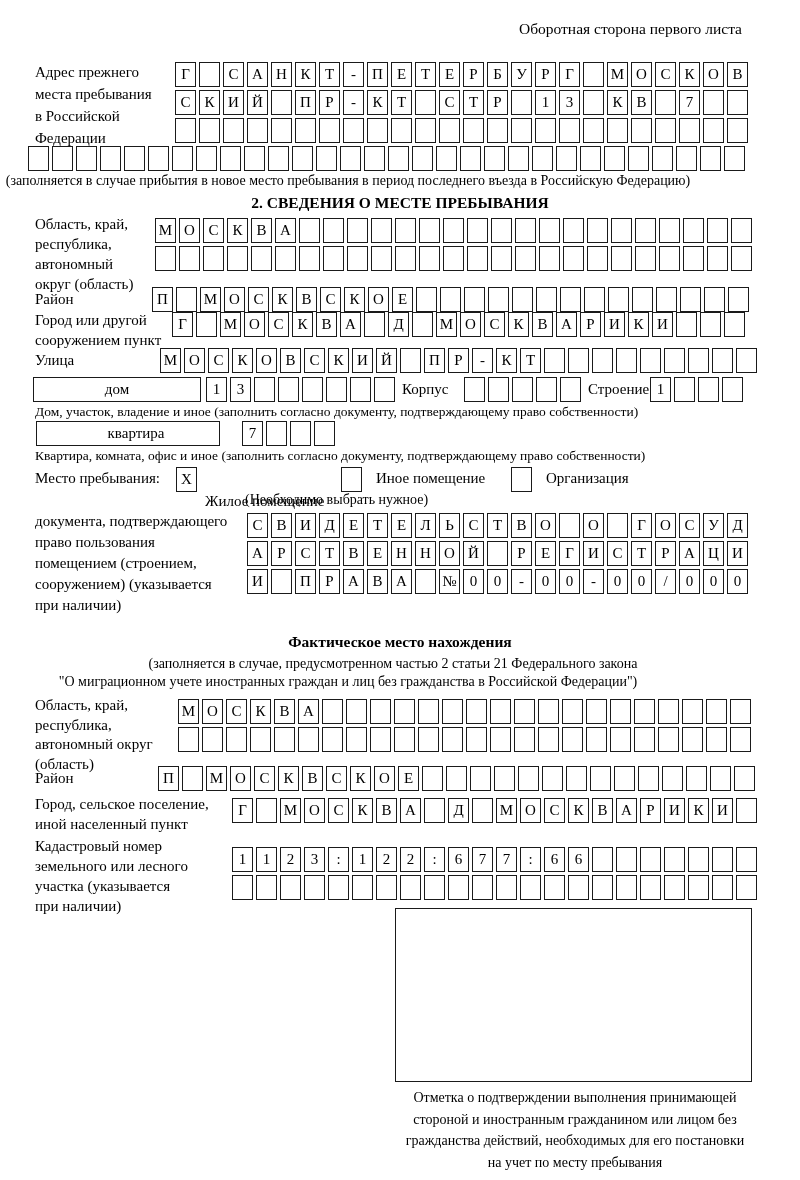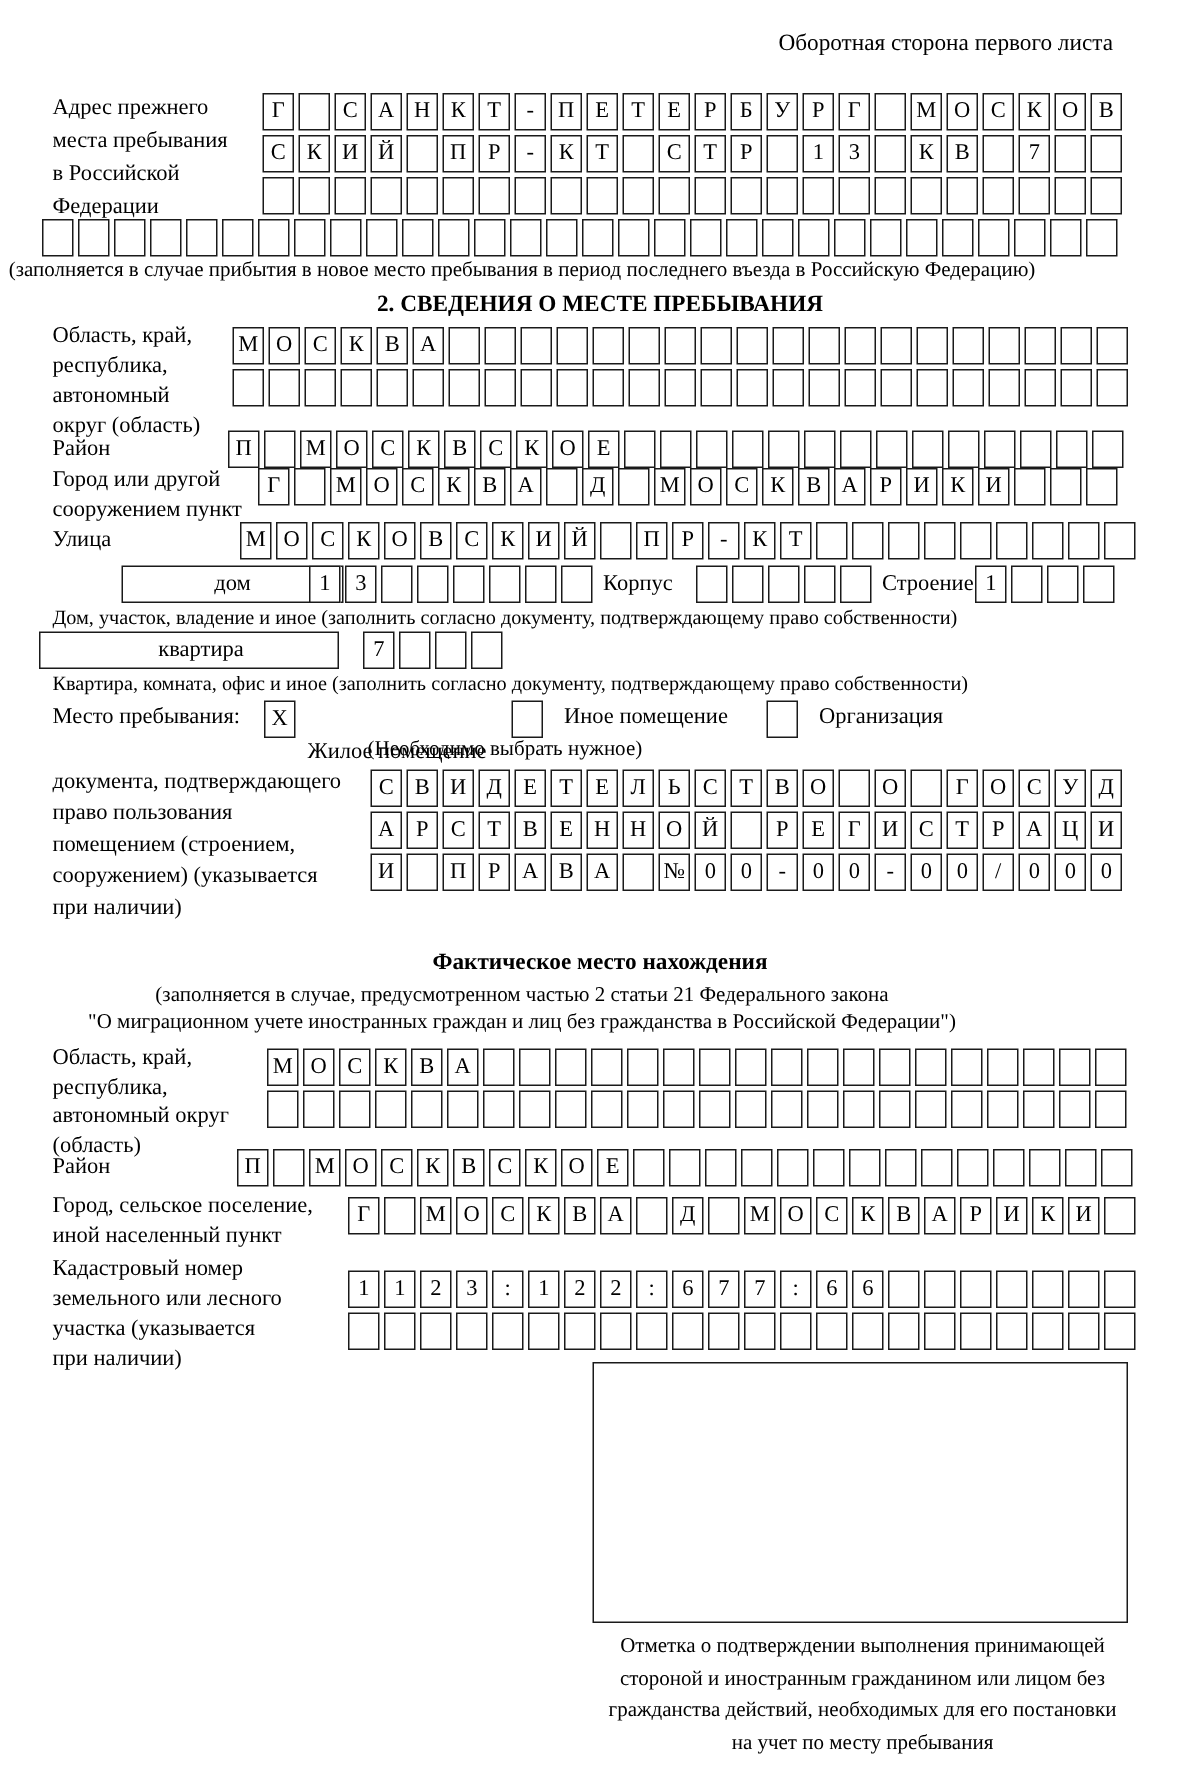--- a/index.html
+++ b/index.html
@@ -304,21 +304,21 @@
       <span class="cell"></span>
       <span class="cell"></span>
       <span class="cell"></span>
       <span class="cell"></span>
       <span class="cell"></span>
       <span class="cell"></span>
       <span class="cell"></span>
       <span class="cell"></span>
     </div>
 
-  <div class="wide-box" style="left:33px; top:377px; width:148px;margin-left:48px;">дом</div>
+  <div class="wide-box" style="left:33px; top:377px; width:168px;">дом</div>
   <div class="row" style="left:206px; top:377px;">
       <span class="cell">1</span>
       <span class="cell">3</span>
       <span class="cell"></span>
       <span class="cell"></span>
       <span class="cell"></span>
       <span class="cell"></span>
       <span class="cell"></span>
       <span class="cell"></span>
     </div>
@@ -332,21 +332,21 @@
     </div>
   <div class="label" style="left:588px; top:378px;">Строение</div>
   <div class="row" style="left:650px; top:377px;">
       <span class="cell">1</span>
       <span class="cell"></span>
       <span class="cell"></span>
       <span class="cell"></span>
     </div>
   <div class="cap" style="left:35px; top:404px;">Дом, участок, владение и иное (заполнить согласно документу, подтверждающему право собственности)</div>
 
-  <div class="wide-box" style="left:26px; top:421px; width:200px;padding-left:16px;">квартира</div>
+  <div class="wide-box" style="left:36px; top:421px; width:184px;padding-left:16px;">квартира</div>
   <div class="row" style="left:242px; top:421px;">
       <span class="cell">7</span>
       <span class="cell"></span>
       <span class="cell"></span>
       <span class="cell"></span>
     </div>
   <div class="cap" style="left:35px; top:448px;">Квартира, комната, офис и иное (заполнить согласно документу, подтверждающему право собственности)</div>
 
   <div class="label" style="left:35px; top:467px;">Место пребывания:</div>
   <div class="cell abs" style="left:176px; top:467px;">X</div>
@@ -428,21 +428,21 @@
       <span class="cell">-</span>
       <span class="cell">0</span>
       <span class="cell">0</span>
       <span class="cell">/</span>
       <span class="cell">0</span>
       <span class="cell">0</span>
       <span class="cell">0</span>
     </div>
 
   <div class="title" style="top:633px;">Фактическое место нахождения</div>
-  <div class="cap cap14 center" style="top:656px;">(заполняется в случае, предусмотренном частью 2 статьи 21 Федерального закона</div>
+  <div class="cap cap14 center" style="top:656px;padding-left:45px;">(заполняется в случае, предусмотренном частью 2 статьи 21 Федерального закона</div>
   <div class="cap cap14 center" style="top:674px;">"О миграционном учете иностранных граждан и лиц без гражданства в Российской Федерации")</div>
 
   <div class="label lh19" style="left:35px; top:696px;">
     <div>Область, край,</div>
     <div>республика,</div>
     <div>автономный округ</div>
     <div>(область)</div>
   </div>
   <div class="row" style="left:178px; top:699px;">
       <span class="cell">М</span>

